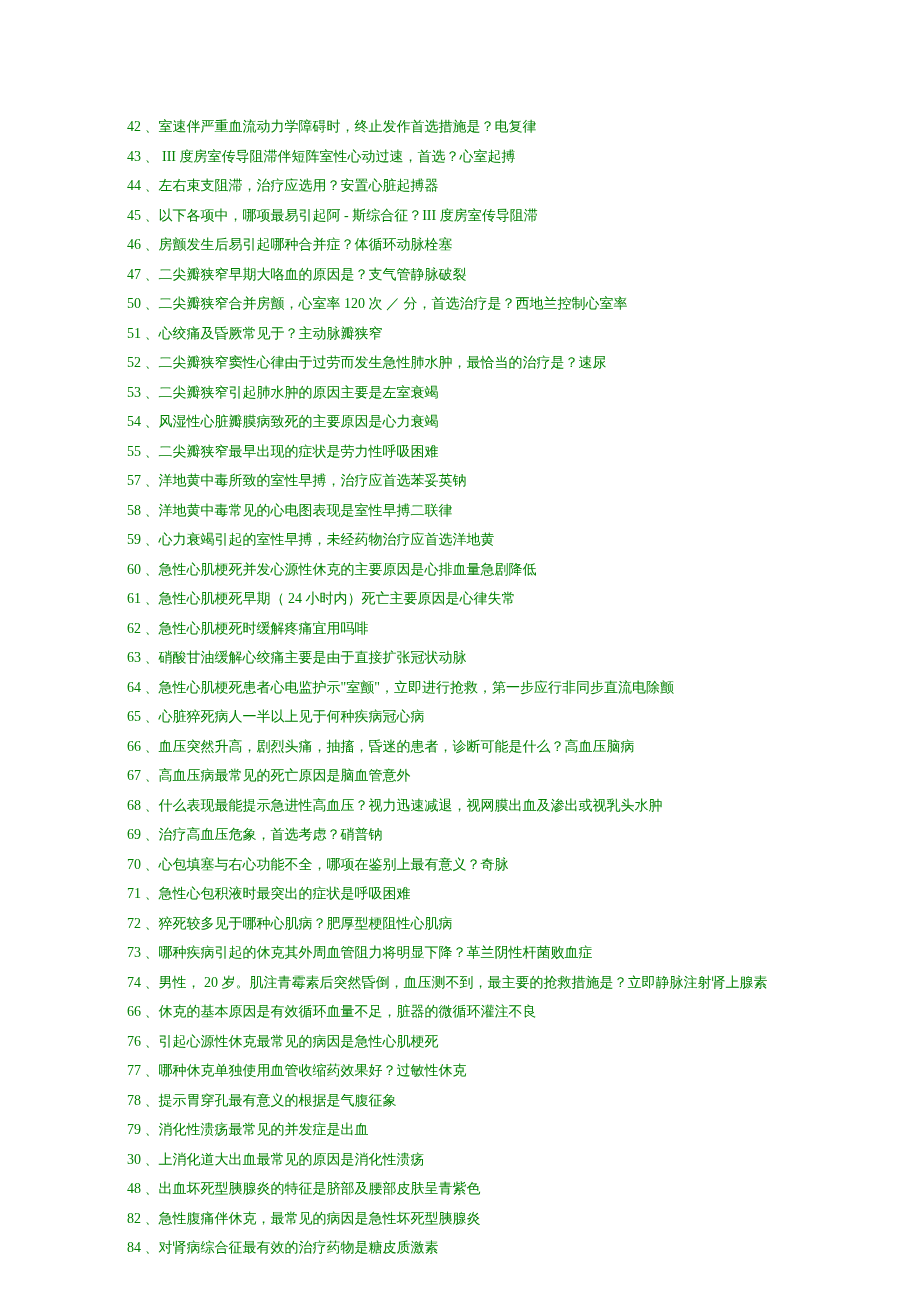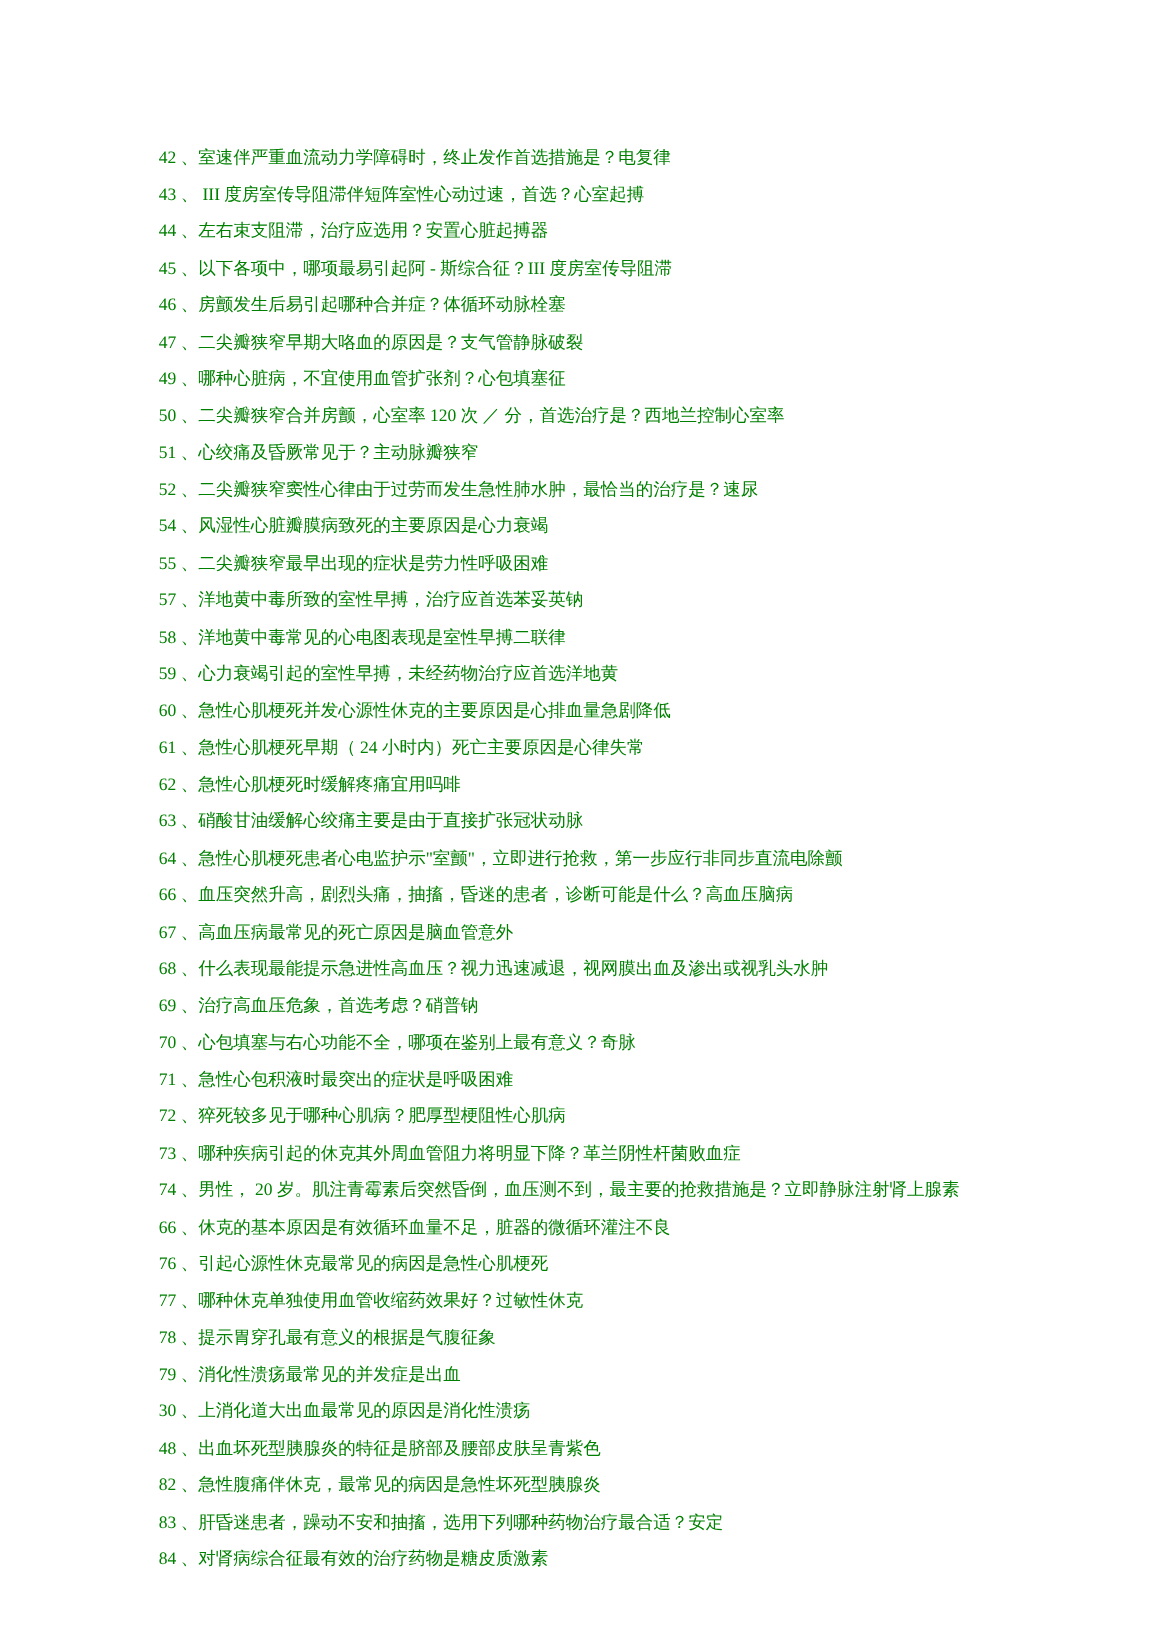--- a/index.html
+++ b/index.html
@@ -21,46 +21,46 @@
 </head>
 <body>
 
 <div id="content">
     <p class="item">42 、室速伴严重血流动力学障碍时，终止发作首选措施是？电复律</p>
     <p class="item">43 、 III 度房室传导阻滞伴短阵室性心动过速，首选？心室起搏</p>
     <p class="item">44 、左右束支阻滞，治疗应选用？安置心脏起搏器</p>
     <p class="item">45 、以下各项中，哪项最易引起阿 - 斯综合征？III 度房室传导阻滞</p>
     <p class="item">46 、房颤发生后易引起哪种合并症？体循环动脉栓塞</p>
     <p class="item">47 、二尖瓣狭窄早期大咯血的原因是？支气管静脉破裂</p>
-    <p class="item">49 、哪种心脏病，不宜使用血管扩张剂？心包填塞征</p>
     <p class="item">50 、二尖瓣狭窄合并房颤，心室率 120 次 ／ 分，首选治疗是？西地兰控制心室率</p>
     <p class="item">51 、心绞痛及昏厥常见于？主动脉瓣狭窄</p>
     <p class="item">52 、二尖瓣狭窄窦性心律由于过劳而发生急性肺水肿，最恰当的治疗是？速尿</p>
+    <p class="item">53 、二尖瓣狭窄引起肺水肿的原因主要是左室衰竭</p>
     <p class="item">54 、风湿性心脏瓣膜病致死的主要原因是心力衰竭</p>
     <p class="item">55 、二尖瓣狭窄最早出现的症状是劳力性呼吸困难</p>
     <p class="item">57 、洋地黄中毒所致的室性早搏，治疗应首选苯妥英钠</p>
     <p class="item">58 、洋地黄中毒常见的心电图表现是室性早搏二联律</p>
     <p class="item">59 、心力衰竭引起的室性早搏，未经药物治疗应首选洋地黄</p>
     <p class="item">60 、急性心肌梗死并发心源性休克的主要原因是心排血量急剧降低</p>
     <p class="item">61 、急性心肌梗死早期（ 24 小时内）死亡主要原因是心律失常</p>
     <p class="item">62 、急性心肌梗死时缓解疼痛宜用吗啡</p>
     <p class="item">63 、硝酸甘油缓解心绞痛主要是由于直接扩张冠状动脉</p>
     <p class="item">64 、急性心肌梗死患者心电监护示"室颤"，立即进行抢救，第一步应行非同步直流电除颤</p>
+    <p class="item">65 、心脏猝死病人一半以上见于何种疾病冠心病</p>
     <p class="item">66 、血压突然升高，剧烈头痛，抽搐，昏迷的患者，诊断可能是什么？高血压脑病</p>
     <p class="item">67 、高血压病最常见的死亡原因是脑血管意外</p>
     <p class="item">68 、什么表现最能提示急进性高血压？视力迅速减退，视网膜出血及渗出或视乳头水肿</p>
     <p class="item">69 、治疗高血压危象，首选考虑？硝普钠</p>
     <p class="item">70 、心包填塞与右心功能不全，哪项在鉴别上最有意义？奇脉</p>
     <p class="item">71 、急性心包积液时最突出的症状是呼吸困难</p>
     <p class="item">72 、猝死较多见于哪种心肌病？肥厚型梗阻性心肌病</p>
     <p class="item">73 、哪种疾病引起的休克其外周血管阻力将明显下降？革兰阴性杆菌败血症</p>
     <p class="item">74 、男性， 20 岁。肌注青霉素后突然昏倒，血压测不到，最主要的抢救措施是？立即静脉注射肾上腺素</p>
     <p class="item">66 、休克的基本原因是有效循环血量不足，脏器的微循环灌注不良</p>
     <p class="item">76 、引起心源性休克最常见的病因是急性心肌梗死</p>
     <p class="item">77 、哪种休克单独使用血管收缩药效果好？过敏性休克</p>
     <p class="item">78 、提示胃穿孔最有意义的根据是气腹征象</p>
     <p class="item">79 、消化性溃疡最常见的并发症是出血</p>
     <p class="item">30 、上消化道大出血最常见的原因是消化性溃疡</p>
     <p class="item">48 、出血坏死型胰腺炎的特征是脐部及腰部皮肤呈青紫色</p>
     <p class="item">82 、急性腹痛伴休克，最常见的病因是急性坏死型胰腺炎</p>
-    <p class="item">83 、肝昏迷患者，躁动不安和抽搐，选用下列哪种药物治疗最合适？安定</p>
     <p class="item">84 、对肾病综合征最有效的治疗药物是糖皮质激素</p>
   </div>
 
 </body></html>

